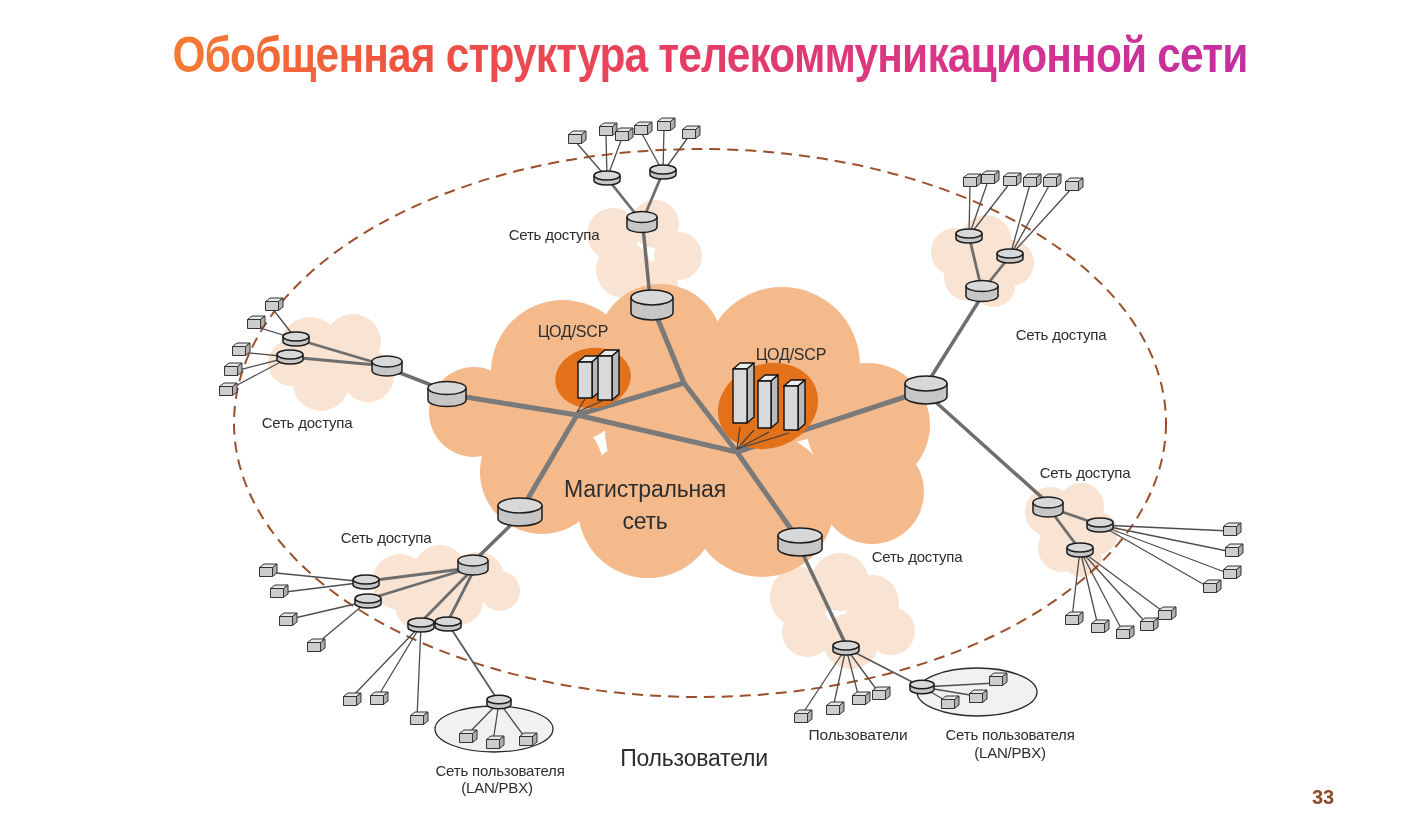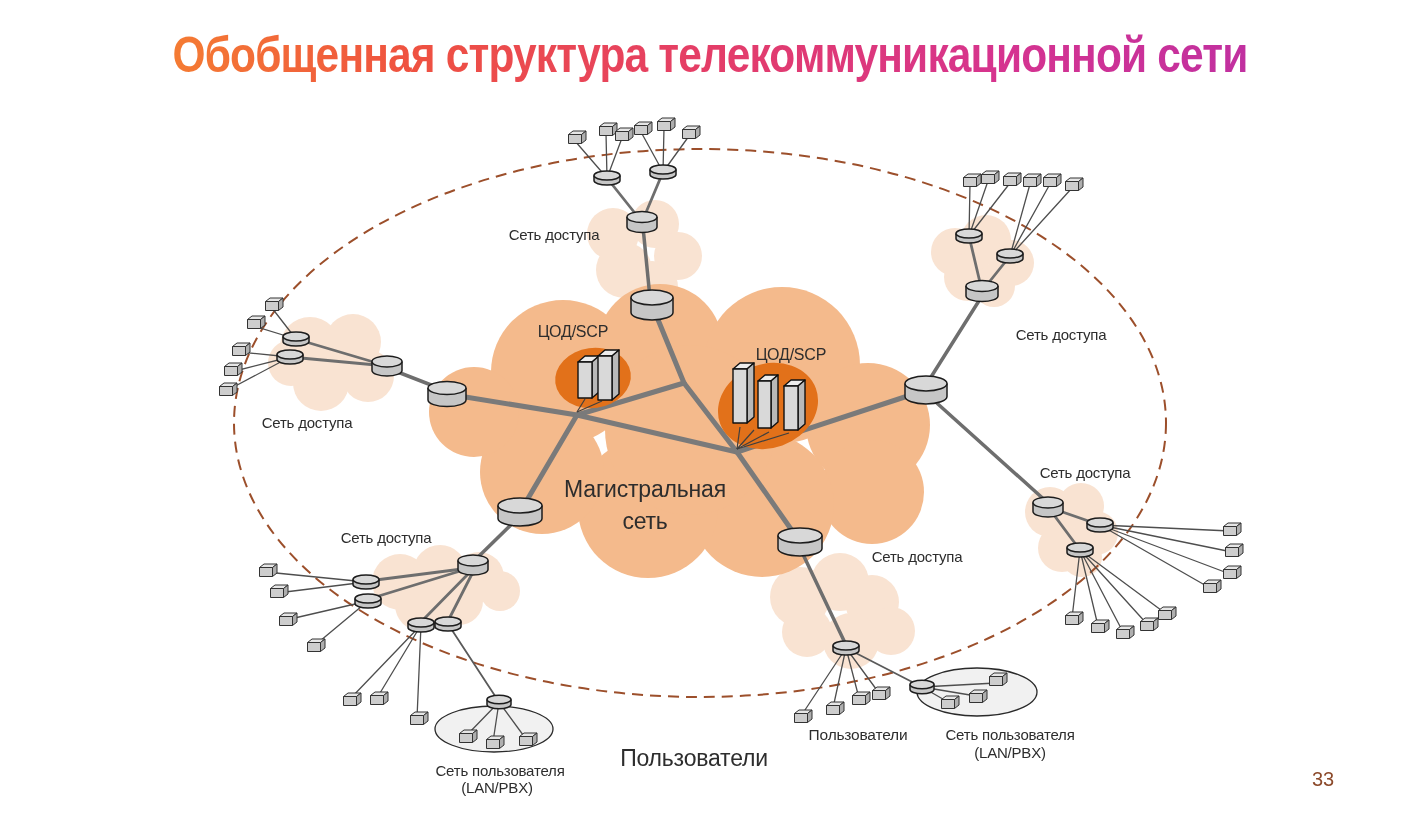--- a/index.html
+++ b/index.html
@@ -3,21 +3,21 @@
 <meta charset="utf-8">
 <style>
   html,body{margin:0;padding:0;background:#fff;}
   .slide{position:relative;width:1412px;height:833px;background:#ffffff;overflow:hidden;
          font-family:"Liberation Sans","DejaVu Sans",sans-serif;}
   .slide-title{position:absolute;top:26px;left:0;width:1420px;text-align:center;
       font-size:50px;font-weight:bold;letter-spacing:-1px;
       transform:scaleX(.85);transform-origin:50% 50%;
       background:linear-gradient(90deg,#F6872F,#EF5240,#E43D68,#D53390,#BB2FA4);
       -webkit-background-clip:text;background-clip:text;color:transparent;white-space:nowrap;}
-  .page-number{position:absolute;left:1312px;top:768px;font-size:20px;font-weight:normal;}
+  .page-number{position:absolute;left:1312px;top:786px;font-size:20px;font-weight:bold;}
   svg text{font-family:"Liberation Sans","DejaVu Sans",sans-serif;letter-spacing:-0.2px;}
 </style>
 </head>
 <body>
 
 <div class="slide">
   <div class="slide-title" style="background-image: linear-gradient(90deg, rgb(246, 135, 47), rgb(239, 82, 64), rgb(228, 61, 104), rgb(213, 51, 144), rgb(187, 47, 164));">Обобщенная структура телекоммуникационной сети</div>
   <svg id="net-svg" width="1420" height="833" viewBox="0 0 1420 833" style="position:absolute;left:0;top:0;">
       <g fill="#F9E3D2">
         <circle cx="613" cy="234" r="26"></circle>

